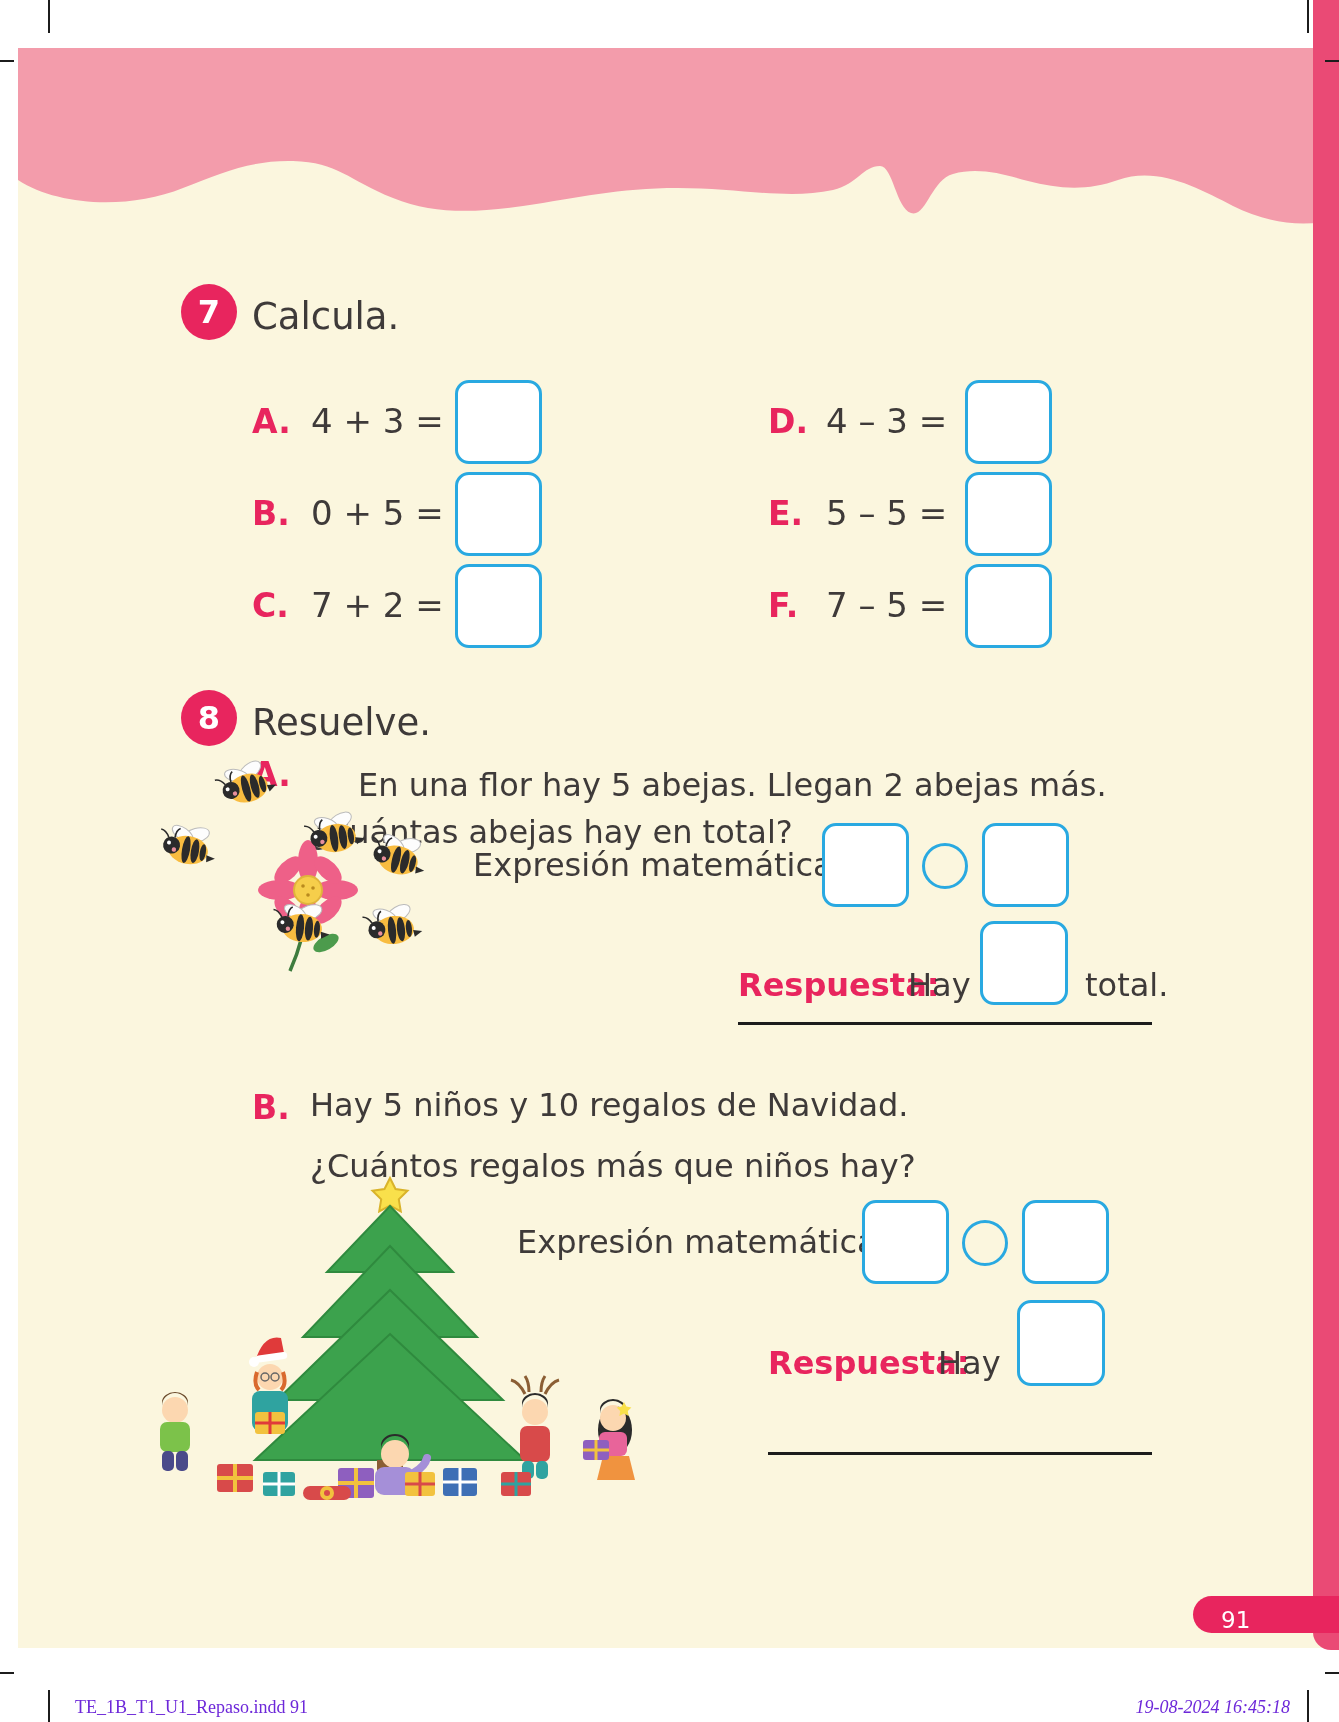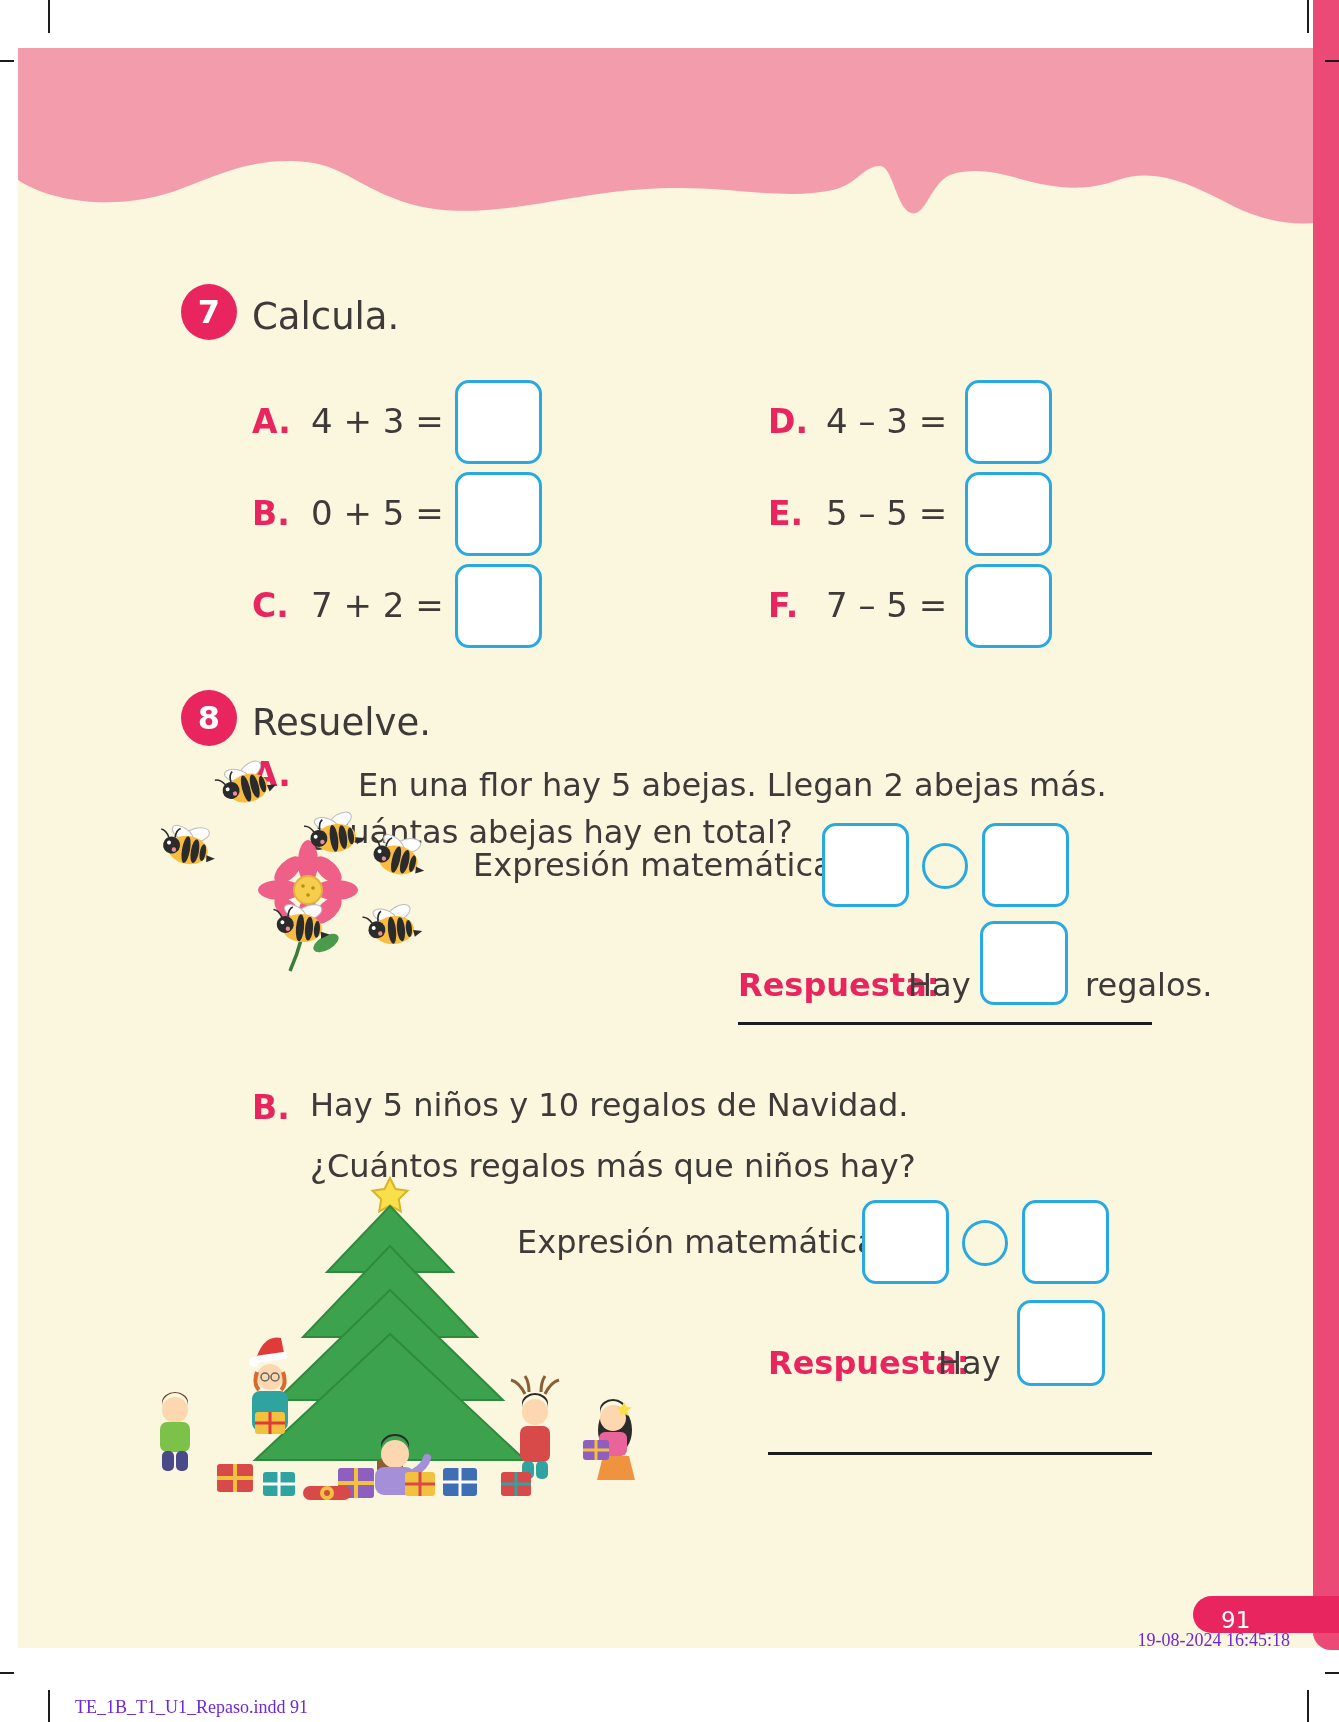--- a/index.html
+++ b/index.html
@@ -198,21 +198,21 @@
   </svg>
 
   <div class="abs body-text" style="left:473px;top:846px;">Expresión matemática:</div>
   <div class="abs ans-box" style="left:822px;top:823px;"></div>
   <div class="abs op-circle" style="left:922px;top:843px;"></div>
   <div class="abs ans-box" style="left:982px;top:823px;"></div>
 
   <div class="abs ans-box" style="left:980px;top:921px;width:88px;"></div>
   <div class="abs pink-label" style="left:738px;top:966px;">Respuesta:</div>
   <div class="abs body-text" style="left:908px;top:966px;">Hay</div>
-  <div class="abs body-text" style="left:1085px;top:966px;">regalos.</div>
+  <div class="abs body-text" style="left:1085px;top:966px;">total.</div>
   <div class="abs ans-line" style="left:738px;top:1022px;width:414px;"></div>
 
   <div class="abs item-label" style="left:252px;top:1088px;">B.</div>
   <div class="abs body-text" style="left:310px;top:1086px;">Hay 5 niños y 10 regalos de Navidad.</div>
   <div class="abs body-text" style="left:310px;top:1147px;">¿Cuántos regalos más que niños hay?</div>
 
   <svg class="abs" style="left:105px;top:1172px;" width="545" height="330" viewBox="0 0 545 330">
 
     <path d="M285,6 l5.5,11 12,1.8 -8.7,8.5 2,12 -10.8,-5.7 -10.8,5.7 2,-12 -8.7,-8.5 12,-1.8 z" fill="#f9e04b" stroke="#d9b32a" stroke-width="2"></path>
 
@@ -301,15 +301,15 @@
 
   <div class="abs" id="page-pill">
     <span>91</span>
   </div>
 
   <div class="abs cropH" style="left:0;top:1672px;"></div>
   <div class="abs cropH" style="left:1325px;top:1672px;"></div>
   <div class="abs cropV" style="left:48px;top:1690px;height:32px;"></div>
   <div class="abs cropV" style="left:1307px;top:1690px;height:32px;"></div>
   <div class="abs footer-text" style="left:75px;top:1697px;">TE_1B_T1_U1_Repaso.indd   91</div>
-  <div class="abs footer-text" style="right:49px;top:1630px;">19-08-2024   16:45:18</div>
+  <div class="abs footer-text" style="right:49px;top:1697px;font-style:italic;">19-08-2024   16:45:18</div>
 
 </div>
 
 </body></html>

